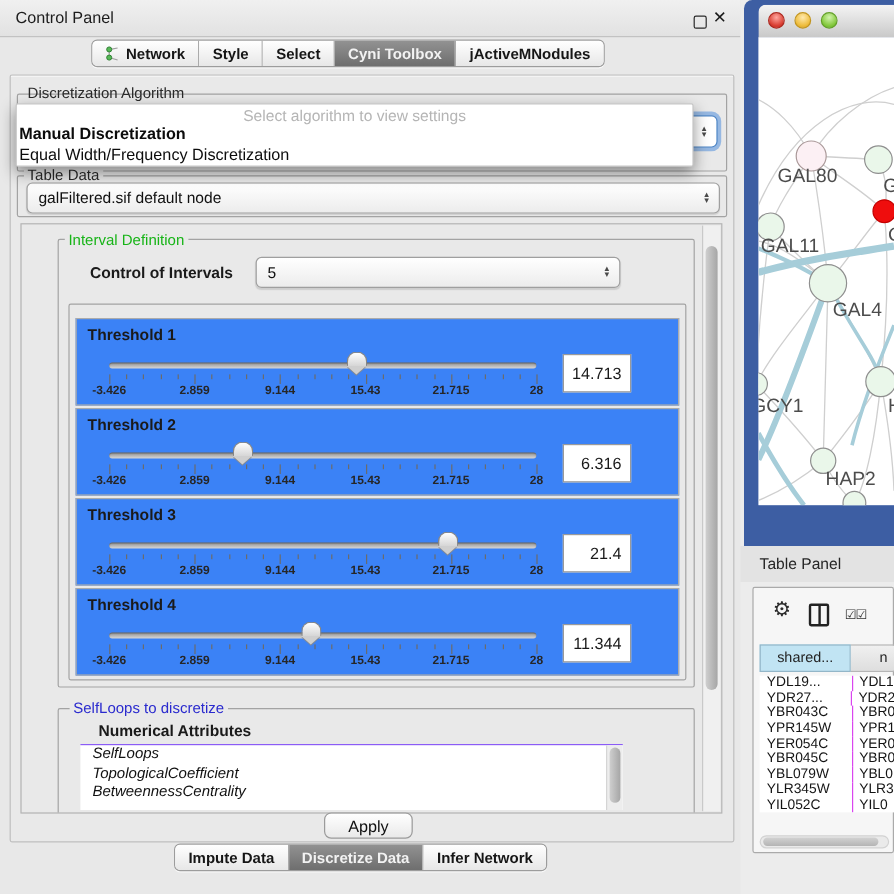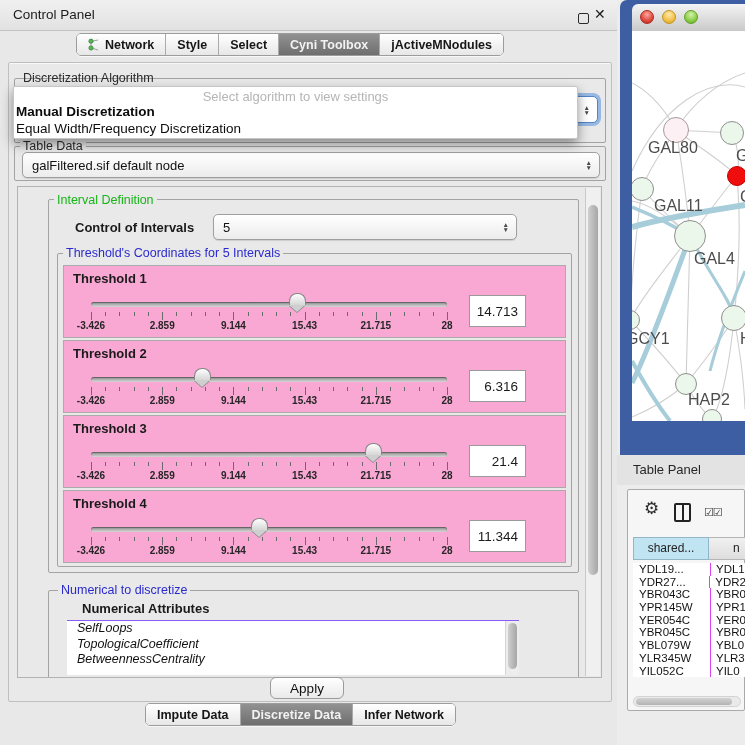--- a/index.html
+++ b/index.html
@@ -56,21 +56,21 @@
   .sbv{position:absolute;background:#f0f0f0;border-left:1px solid #c9c9c9;}
   .sb-thumb{position:absolute;background:linear-gradient(90deg,#cfcfcf,#a6a6a6);border-radius:6px;}
 
   #noi-label{position:absolute;left:57px;top:33px;font-size:13px;font-weight:bold;}
   #interval-title{left:36px;top:6px;}
   #thr-title{left:45px;top:59px;}
   #attr-title{left:40px;top:396px;}
   #attr-header{position:absolute;left:40px;top:414px;font-size:13px;font-weight:bold;margin-left:24px;}
 
   
-  .thr-panel{position:absolute;left:45px;width:501px;height:71px;border:1px solid #ababab;background:#f9a8d4;}
+  .thr-panel{position:absolute;left:45px;width:501px;height:71px;border:1px solid #ababab;background:#3b82f6;}
   .thr-label{position:absolute;left:9px;top:5px;font-size:13px;font-weight:bold;}
   .thr-track{position:absolute;left:27px;top:36px;width:356px;height:5px;border-radius:3px;
     background:linear-gradient(#8e8e8e,#d6d6d6);box-shadow:inset 0 1px 1px rgba(0,0,0,.35);}
   .thr-thumb{position:absolute;top:27px;width:15px;height:11px;background:linear-gradient(#fefefe,#d6d6d6);
     border:1px solid #868686;border-bottom:none;border-radius:8px 8px 1px 1px;z-index:3;}
   .thr-thumb::after{content:"";position:absolute;left:-1px;top:11px;border-left:8px solid transparent;
     border-right:8px solid transparent;border-top:7px solid #cfcfcf;
     filter:drop-shadow(0 1px 0 #8a8a8a);}
   .thr-ticks{position:absolute;left:27px;top:46px;width:356px;height:9px;}
   .tick{position:absolute;top:0;width:1px;height:4px;background:#6b6b6b;}
@@ -203,24 +203,23 @@
     <div id="noi-label">Control of Intervals</div>
     <div class="combo" style="left:195px;top:27px;width:302px;height:24px;">
       <span class="cval">5</span>
       <span class="stepper">
           <span>▲</span>
           <span>▼</span>
         </span>
     </div>
 
     <div class="groupbox" style="left:39px;top:66px;width:513px;height:312px;"></div>
-    <div id="thr-title" class="gtitle t-blue">Threshold's Coordinates for 5 Intervals</div>
 
     <div class="groupbox" style="left:30px;top:403px;width:529px;height:95px;"></div>
-    <div id="attr-title" class="gtitle t-blue">Numerical to discretize</div>
+    <div id="attr-title" class="gtitle t-blue">SelfLoops to discretize</div>
     <div id="attr-header">Numerical Attributes</div>
     <div id="attr-list">
       <div class="attr-item">SelfLoops</div>
         <div class="attr-item">TopologicalCoefficient</div>
         <div class="attr-item">BetweennessCentrality</div>
         <div id="attr-scrollbar">
           <div class="sb-thumb"></div>
         </div>
     </div>
 
@@ -446,21 +445,21 @@
           </g>
         </svg>
 
       <div class="net-node node-pink" style="left: 31px; top: 86px; width: 26px; height: 26px;"></div>
           <div class="net-label" style="left: 16px; top: 108px;">GAL80</div>
           <div class="net-node" style="left: 88px; top: 90px; width: 24px; height: 24px;"></div>
           <div class="net-label" style="left: 104px; top: 116px;">GA</div>
           <div class="net-node node-red" style="left: 95px; top: 135px; width: 20px; height: 20px;"></div>
           <div class="net-label" style="left: 108px; top: 157px;">C</div>
           <div class="net-node" style="left: -2px; top: 146px; width: 24px; height: 24px;"></div>
-          <div class="net-label" style="left: 22px; top: 166px;">GAL11</div>
+          <div class="net-label" style="left: 2px; top: 166px;">GAL11</div>
           <div class="net-node" style="left: 42px; top: 189px; width: 32px; height: 32px;"></div>
           <div class="net-label" style="left: 62px; top: 219px;">GAL4</div>
           <div class="net-node" style="left: -12px; top: 279px; width: 20px; height: 20px;"></div>
           <div class="net-label" style="left: -6px; top: 299px;">GCY1</div>
           <div class="net-node" style="left: 89px; top: 274px; width: 26px; height: 26px;"></div>
           <div class="net-label" style="left: 108px; top: 299px;">H</div>
           <div class="net-node" style="left: 43px; top: 342px; width: 22px; height: 22px;"></div>
           <div class="net-label" style="left: 56px; top: 360px;">HAP2</div>
           <div class="net-node" style="left: 70px; top: 378px; width: 20px; height: 20px;"></div>
         </div>

